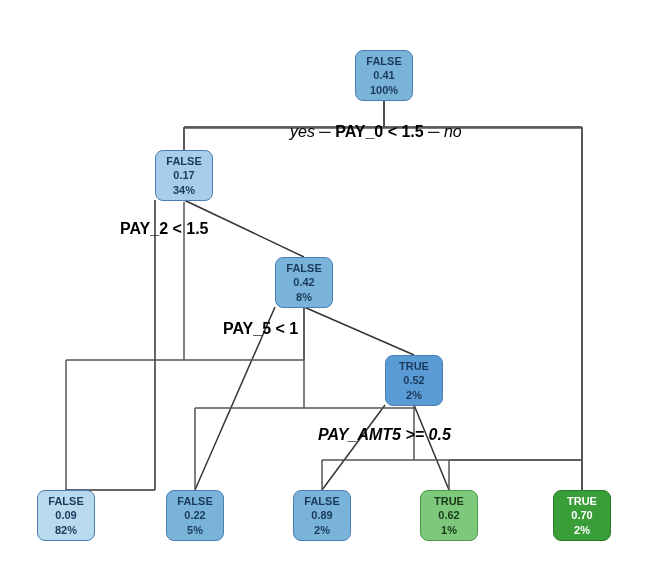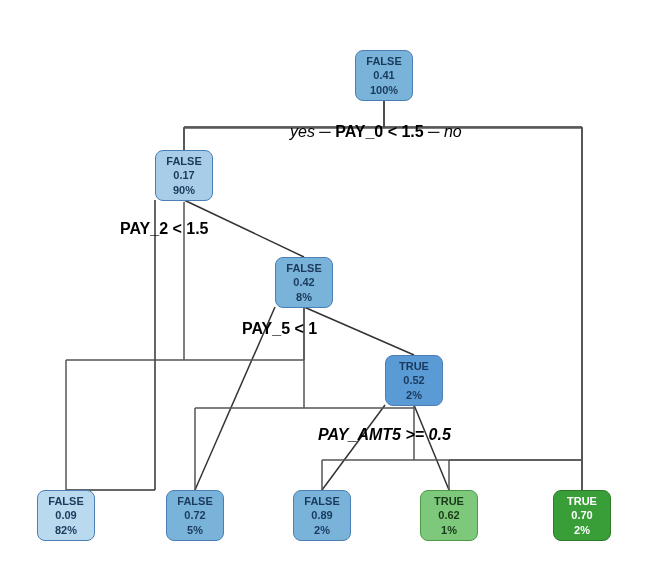--- a/index.html
+++ b/index.html
@@ -145,34 +145,34 @@
 
   <div class="split-label" style="left:290px; top:103px;">
     <span style="font-style:italic; font-weight:normal;">yes</span>
     ─ <span>PAY_0 &lt; 1.5</span> ─
     <span style="font-style:italic; font-weight:normal;">no</span>
   </div>
 
   <div class="node node-blue-light" style="left:155px; top:130px;">
     <div>FALSE</div>
     <div>0.17</div>
-    <div>90%</div>
+    <div>34%</div>
   </div>
 
   <div class="split-label" style="left:120px; top:200px;">
     <span>PAY_2 &lt; 1.5</span>
   </div>
 
   <div class="node node-blue-mid" style="left:275px; top:237px;">
     <div>FALSE</div>
     <div>0.42</div>
     <div>8%</div>
   </div>
 
-  <div class="split-label" style="left:242px; top:300px;">
+  <div class="split-label" style="left:223px; top:300px;">
     <span>PAY_5 &lt; 1</span>
   </div>
 
   <div class="node node-blue-dark" style="left:385px; top:335px; background:#5b9bd5; color:#1a3a5c;">
     <div>TRUE</div>
     <div>0.52</div>
     <div>2%</div>
   </div>
 
   <div class="split-label" style="left:318px; top:406px;font-style:italic;">
@@ -180,21 +180,21 @@
   </div>
 
   <div class="node node-blue-lighter" style="left:37px; top:470px; background:#b8d9ee;">
     <div>FALSE</div>
     <div>0.09</div>
     <div>82%</div>
   </div>
 
   <div class="node node-blue-mid" style="left:166px; top:470px;">
     <div>FALSE</div>
-    <div>0.72</div>
+    <div>0.22</div>
     <div>5%</div>
   </div>
 
   <div class="node node-blue-mid" style="left:293px; top:470px;">
     <div>FALSE</div>
     <div>0.89</div>
     <div>2%</div>
   </div>
 
   <div class="node node-green-light" style="left:420px; top:470px;">

